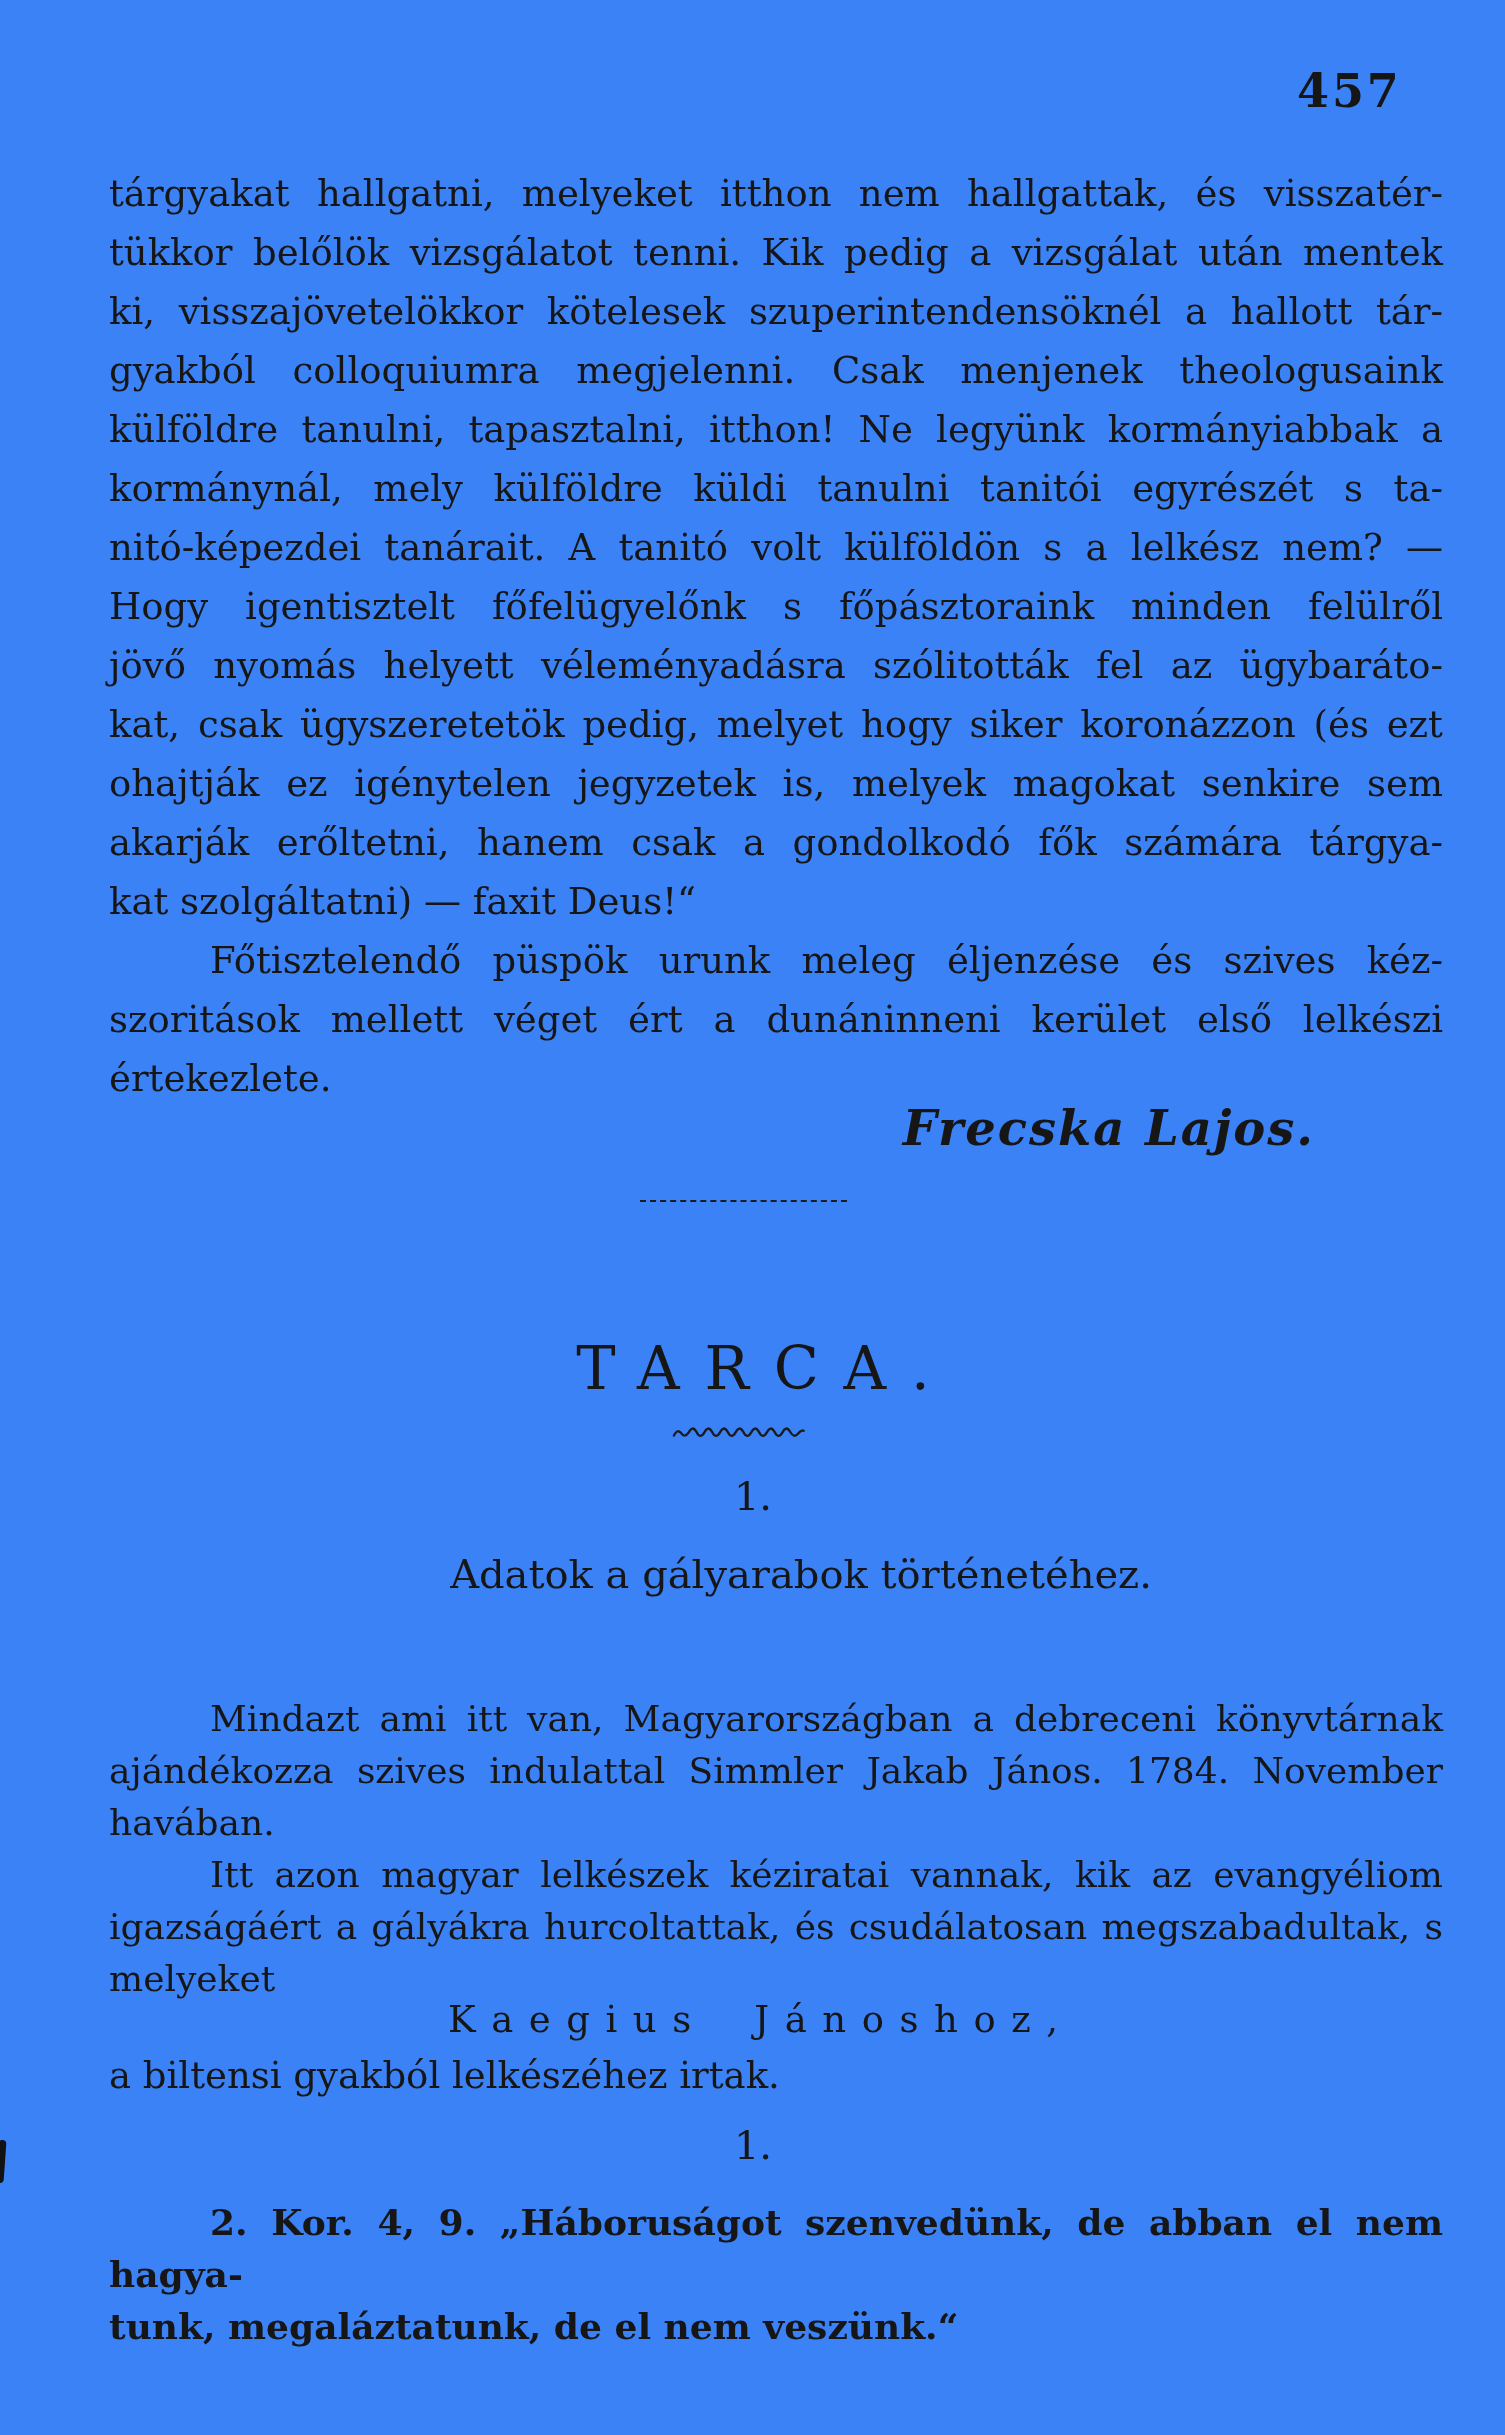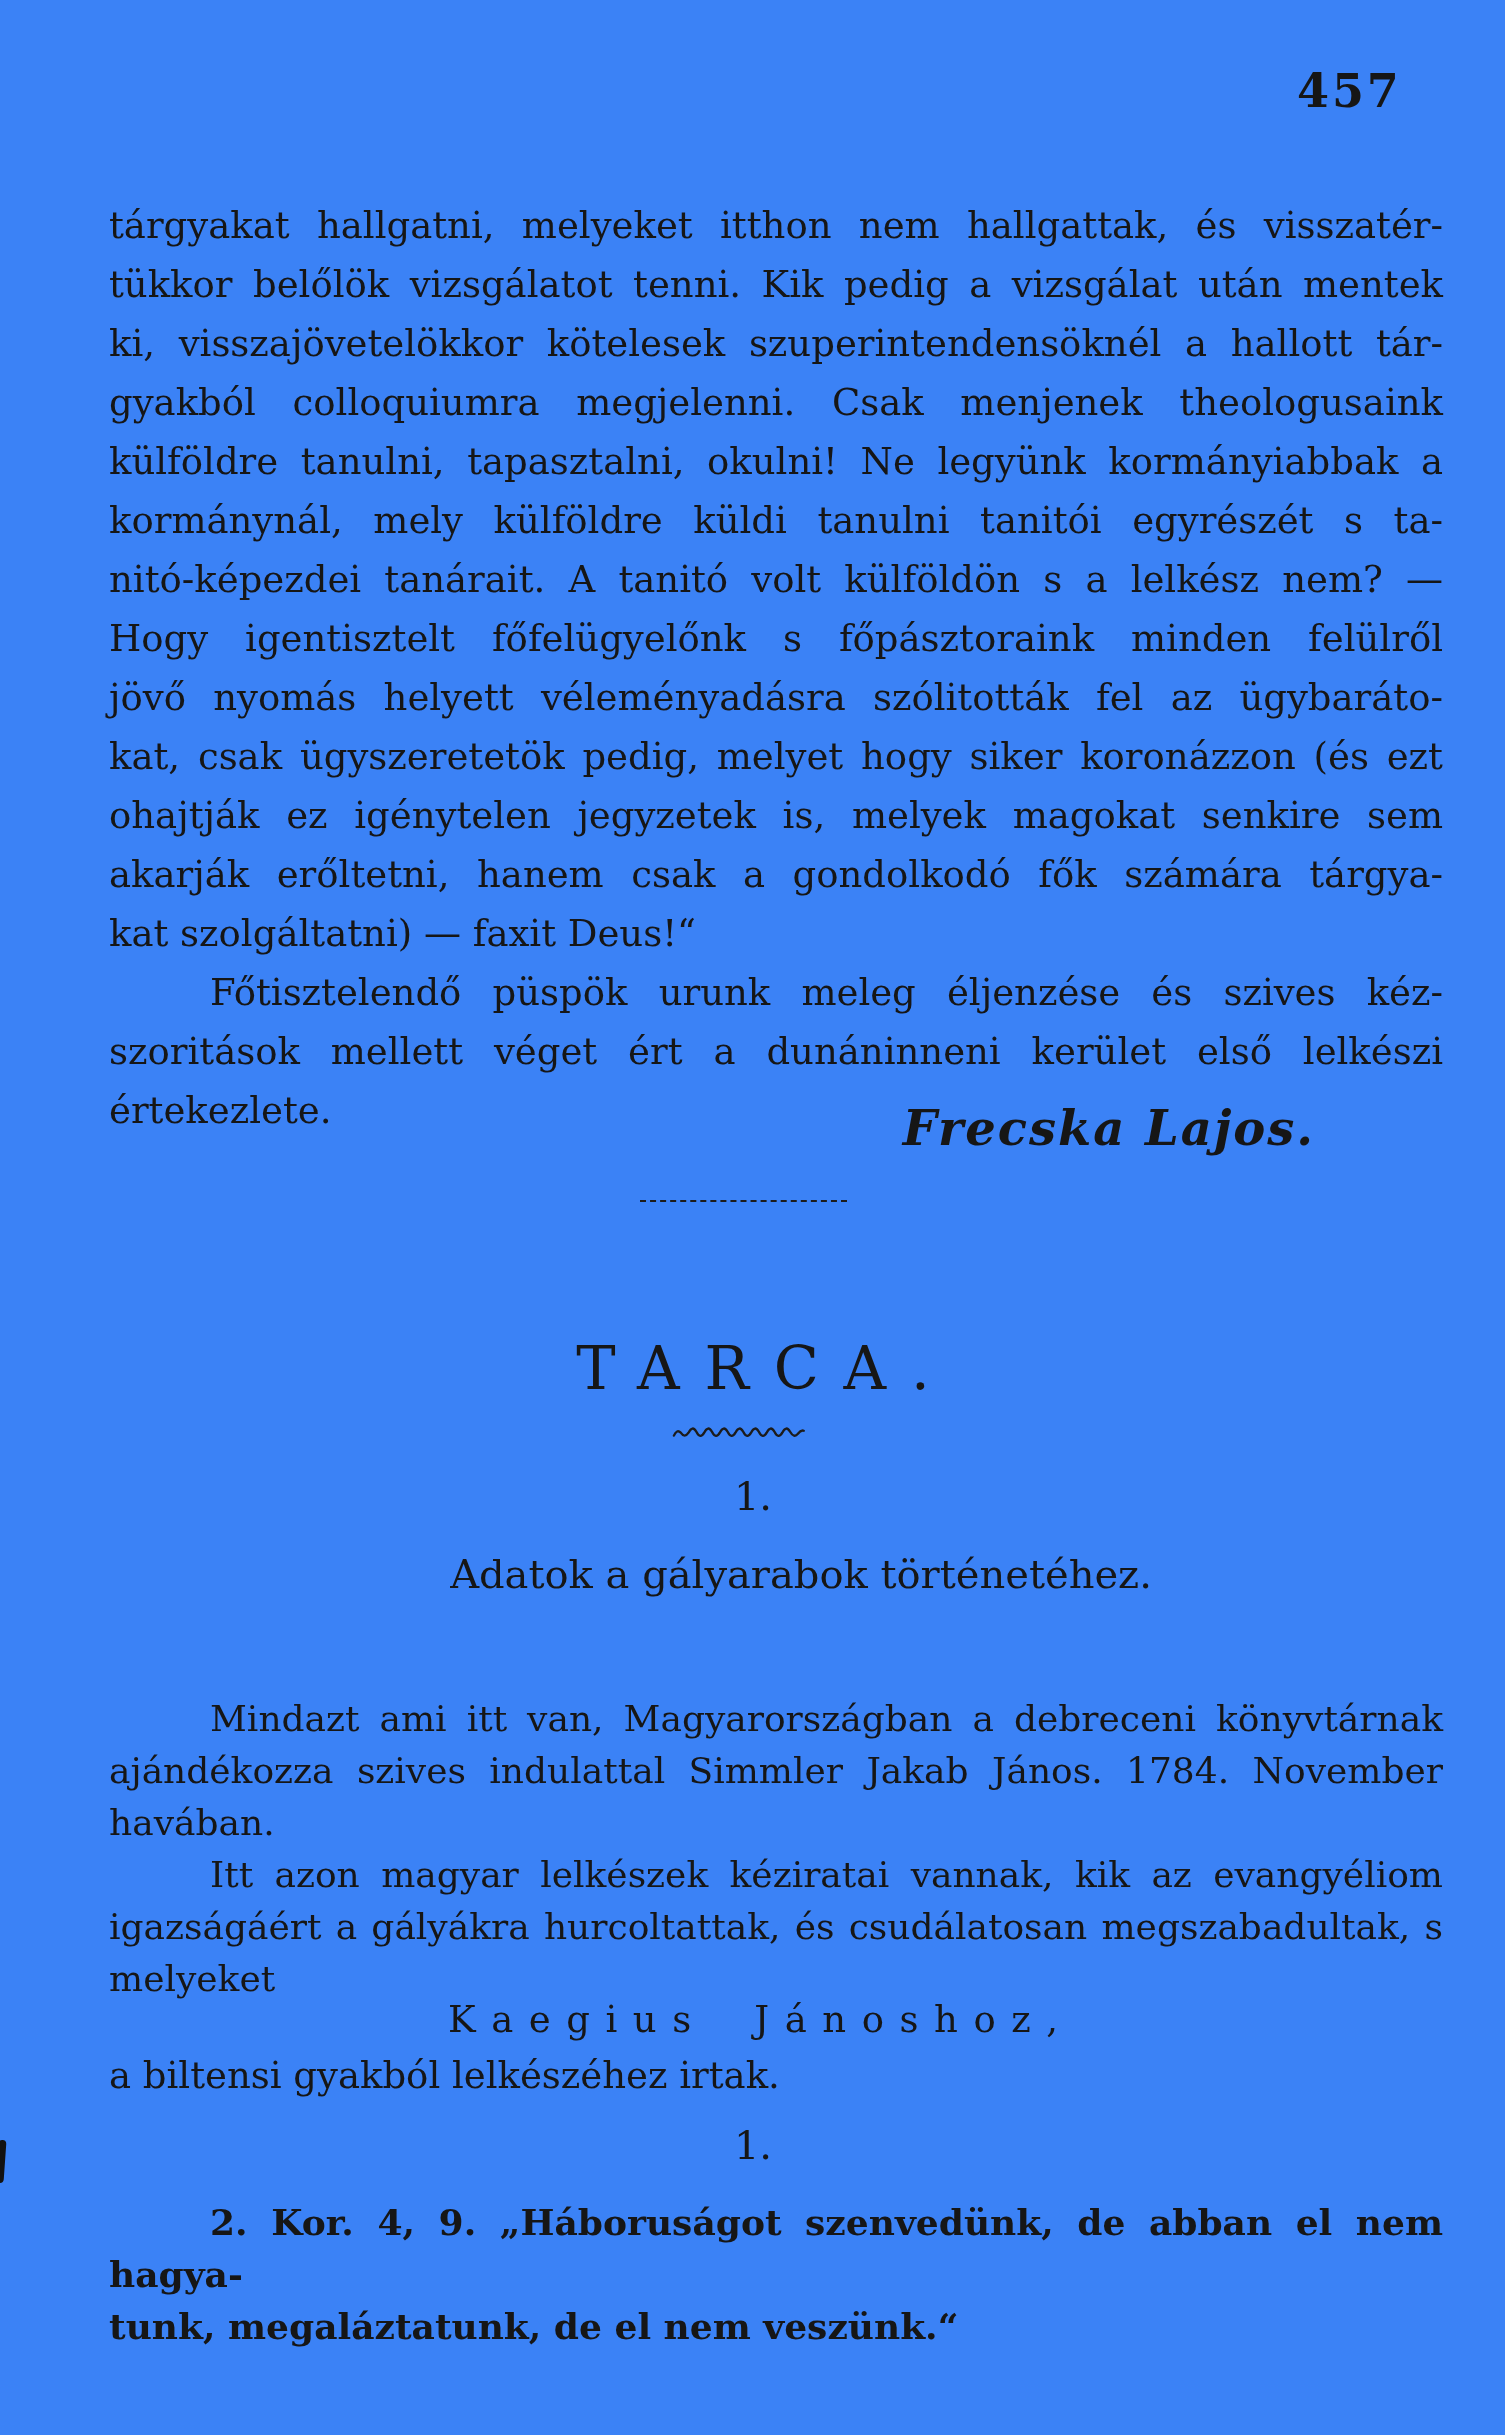--- a/index.html
+++ b/index.html
@@ -14,21 +14,21 @@
   }
 
   .page-number {
     position:absolute; top:64px; left:1297px;
     font-size:46px; font-weight:bold; letter-spacing:2.9px;
   }
 
   .textblock {
     position:absolute; left:109px; width:1334px;
   }
-  .block-top { top:164px; font-size:37px; line-height:59px;margin-top:32px; }
+  .block-top { top:164px; font-size:37px; line-height:59px; }
   .block-mid { top:1693px; font-size:36px; line-height:52px; }
   .block-scripture { top:2196px; font-size:36px; line-height:52px; font-weight:bold; }
 
   .line { width:100%; }
   .jl { text-align:justify; text-align-last:justify; }
   .ll { text-align:left; text-align-last:left; }
   .indent { text-indent:101px; }
 
   .signature {
     position:absolute; top:1100px; left:16px; width:1299px;
@@ -90,21 +90,21 @@
 
 <div class="page">
 
   <div class="page-number">457</div>
 
   <div class="textblock block-top">
     <div class="line jl">tárgyakat hallgatni, melyeket itthon nem hallgattak, és visszatér-</div>
     <div class="line jl">tükkor belőlök vizsgálatot tenni. Kik pedig a vizsgálat után mentek</div>
     <div class="line jl">ki, visszajövetelökkor kötelesek szuperintendensöknél a hallott tár-</div>
     <div class="line jl">gyakból colloquiumra megjelenni. Csak menjenek theologusaink</div>
-    <div class="line jl">külföldre tanulni, tapasztalni, okulni! Ne legyünk kormányiabbak a</div>
+    <div class="line jl">külföldre tanulni, tapasztalni, itthon! Ne legyünk kormányiabbak a</div>
     <div class="line jl">kormánynál, mely külföldre küldi tanulni tanitói egyrészét s ta-</div>
     <div class="line jl">nitó-képezdei tanárait. A tanitó volt külföldön s a lelkész nem? —</div>
     <div class="line jl">Hogy igentisztelt főfelügyelőnk s főpásztoraink minden felülről</div>
     <div class="line jl">jövő nyomás helyett véleményadásra szólitották fel az ügybaráto-</div>
     <div class="line jl">kat, csak ügyszeretetök pedig, melyet hogy siker koronázzon (és ezt</div>
     <div class="line jl">ohajtják ez igénytelen jegyzetek is, melyek magokat senkire sem</div>
     <div class="line jl">akarják erőltetni, hanem csak a gondolkodó fők számára tárgya-</div>
     <div class="line ll">kat szolgáltatni) — faxit Deus!“</div>
     <div class="line jl indent">Főtisztelendő püspök urunk meleg éljenzése és szives kéz-</div>
     <div class="line jl">szoritások mellett véget ért a dunáninneni kerület első lelkészi</div>

